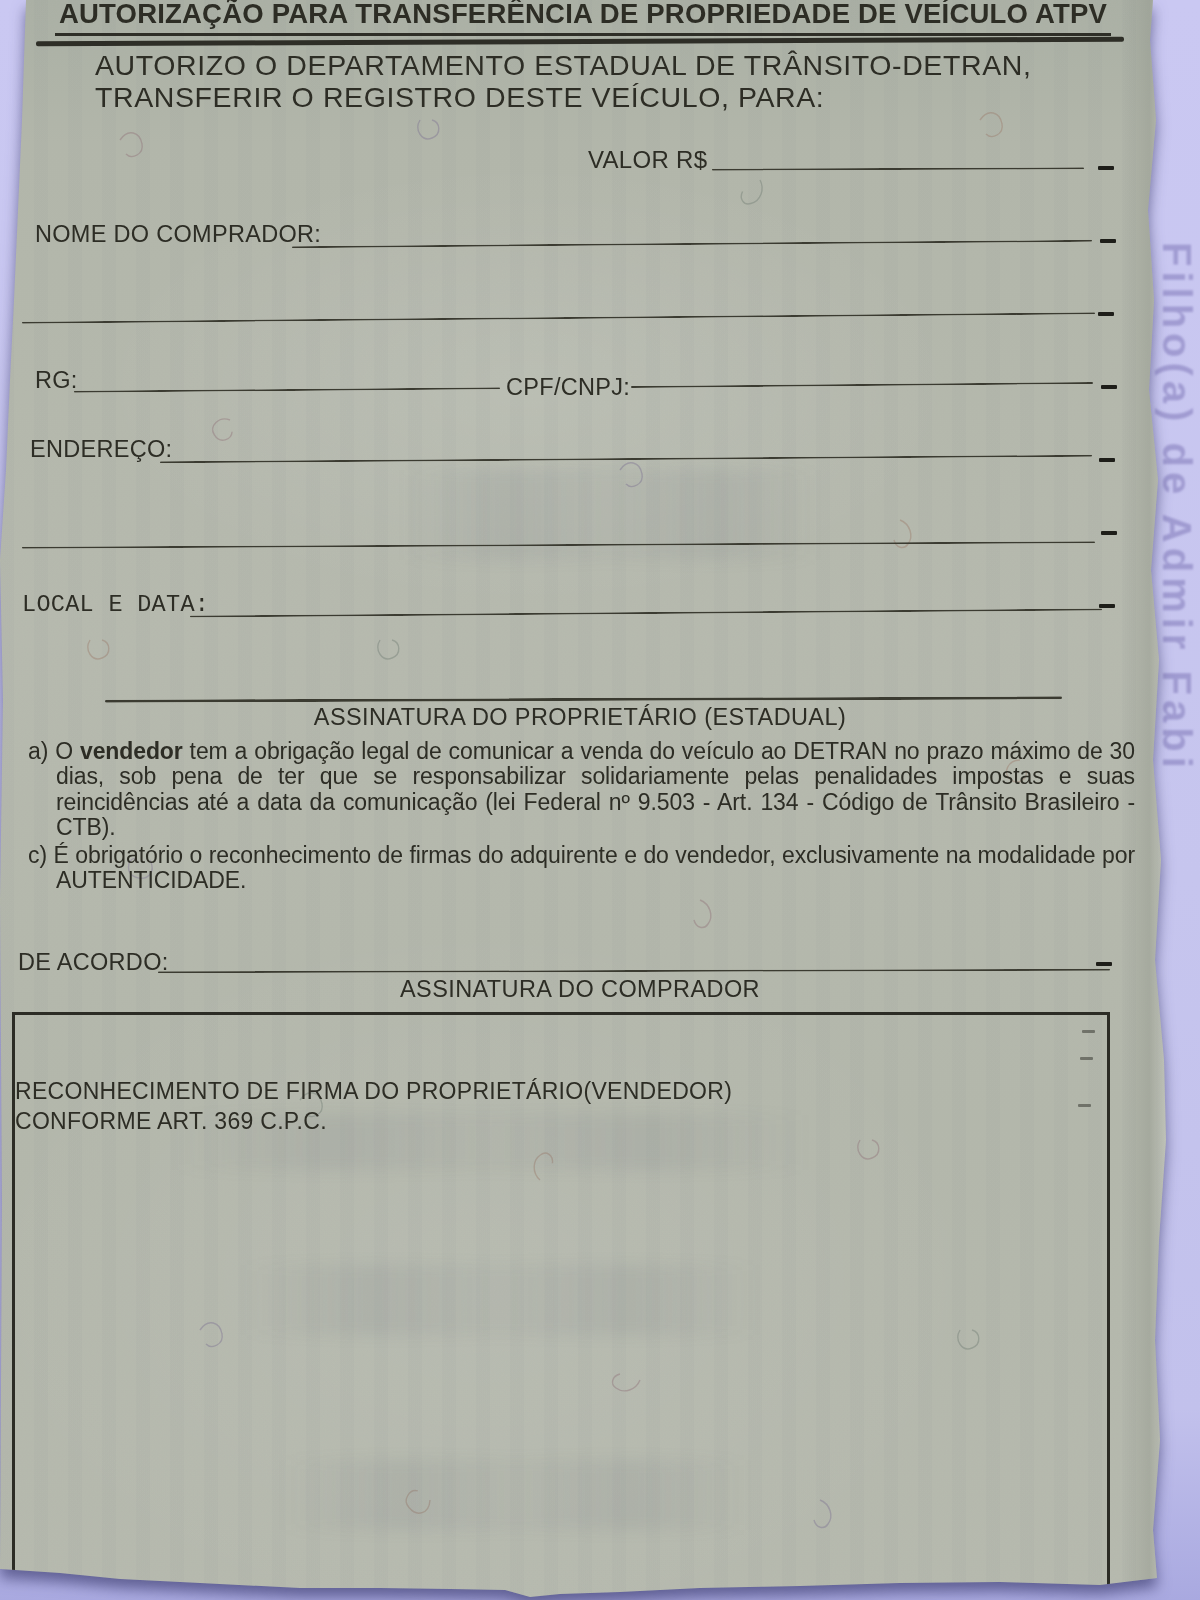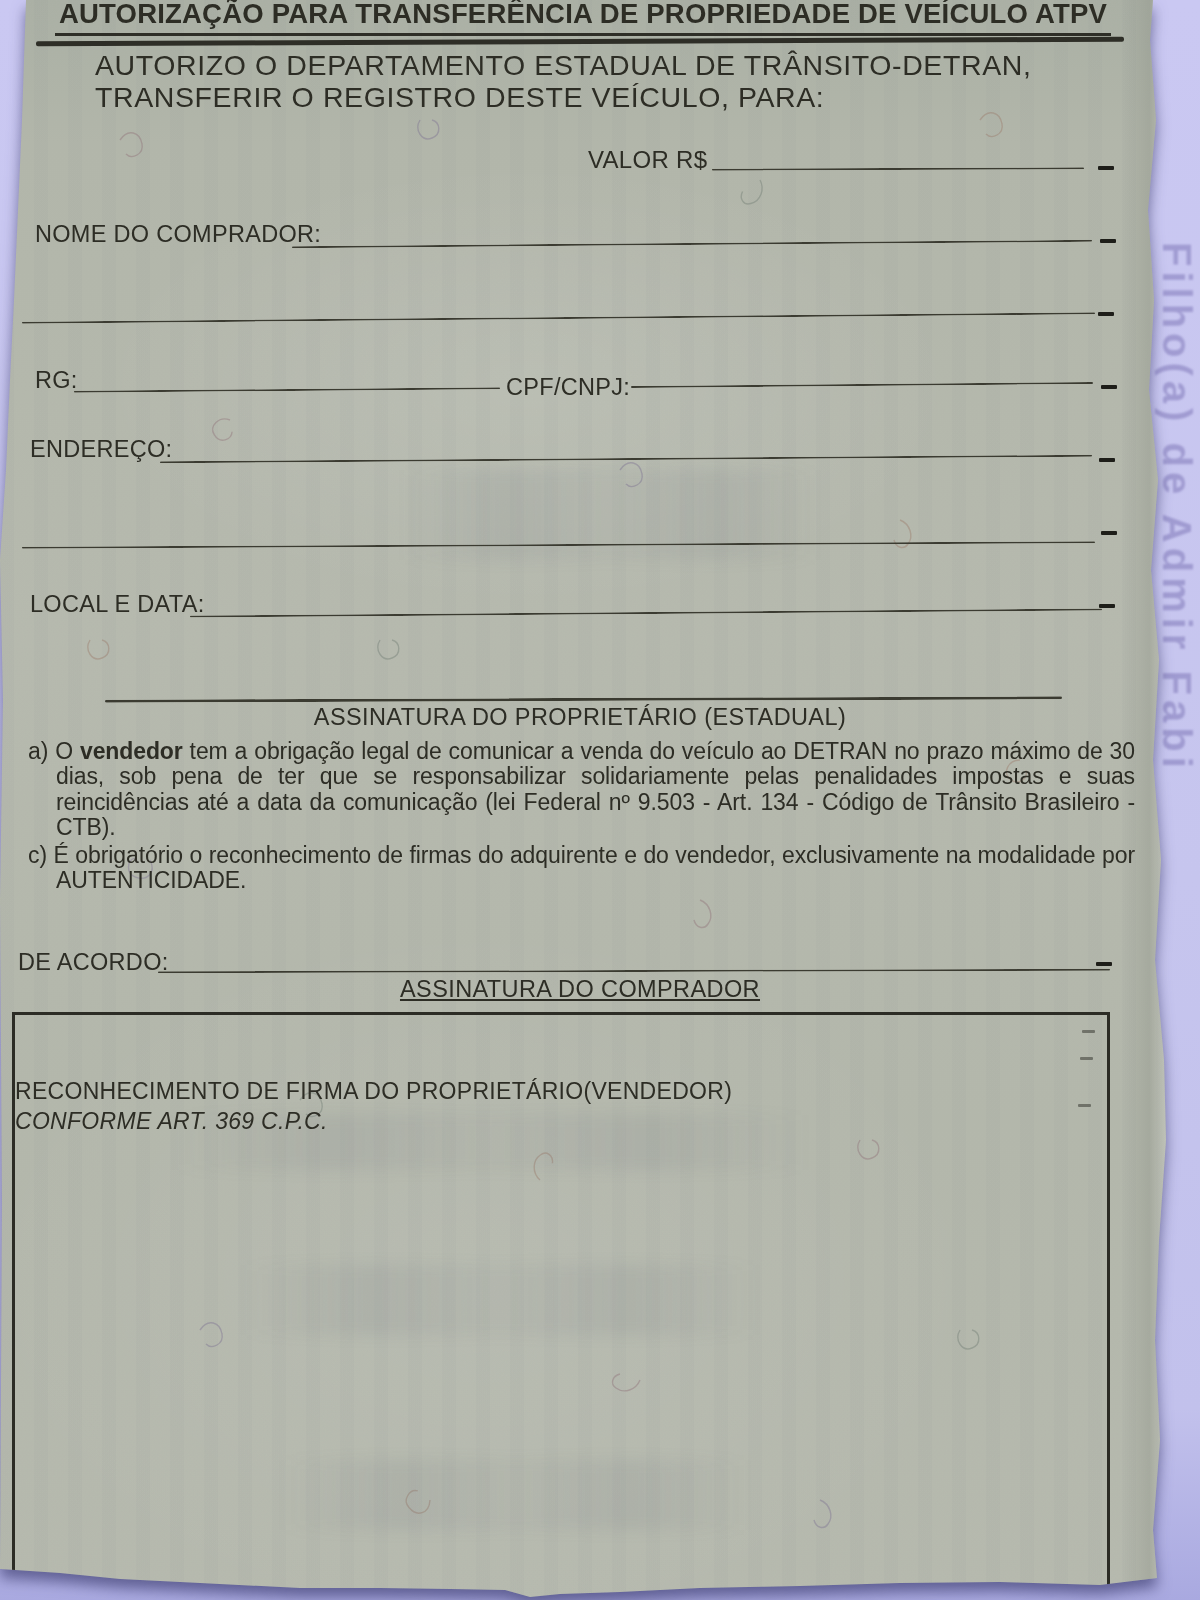--- a/index.html
+++ b/index.html
@@ -119,39 +119,39 @@
 
       <div class="abs lbl" style="left:35px;top:367px;">RG:</div>
       <div class="abs fline" style="left:74px;top:389px;width:426px;transform:rotate(-0.5deg);"></div>
       <div class="abs lbl" style="left:506px;top:362px;margin-top:12px;">CPF/CNPJ:</div>
       <div class="abs fline" style="left:631px;top:384px;width:462px;transform:rotate(-0.5deg);"></div>
 
       <div class="abs lbl" style="left:30px;top:436px;">ENDEREÇO:</div>
       <div class="abs fline" style="left:160px;top:458px;width:932px;transform:rotate(-0.4deg);"></div>
       <div class="abs fline" style="left:22px;top:544px;width:1073px;transform:rotate(-0.3deg);"></div>
 
-      <div class="abs lbl" style="left:30px;top:591px;">LOCAL E DATA:</div>
+      <div class="abs lbl" style="left:22px;top:591px;font-family:Liberation Mono, monospace;">LOCAL E DATA:</div>
       <div class="abs fline" style="left:190px;top:612px;width:912px;transform:rotate(-0.45deg);"></div>
 
       <div class="abs fline" style="left:105px;top:698px;width:957px;border-bottom-width:3px;transform:rotate(-0.2deg);"></div>
       <div class="abs caption-center" style="top:704px;">ASSINATURA DO PROPRIETÁRIO (ESTADUAL)</div>
 
       <div class="abs clauses">
         <p><span>a)</span> <span>O </span><b>vendedor</b><span> tem a obrigação legal de comunicar a venda do veículo ao DETRAN no prazo máximo de 30 dias, sob pena de ter que se responsabilizar solidariamente pelas penalidades impostas e suas reincidências até a data da comunicação (lei Federal nº 9.503 - Art. 134 - Código de Trânsito Brasileiro - CTB).</span></p>
         <p><span>c)</span> <span>É obrigatório o reconhecimento de firmas do adquirente e do vendedor, exclusivamente na modalidade por AUTENTICIDADE.</span></p>
       </div>
 
       <div class="abs lbl" style="left:18px;top:949px;">DE ACORDO:</div>
       <div class="abs fline" style="left:158px;top:970px;width:952px;transform:rotate(-0.15deg);"></div>
-      <div class="abs caption-center" style="top:976px;text-decoration:underline;">ASSINATURA DO COMPRADOR</div>
+      <div class="abs caption-center" style="top:976px;">ASSINATURA DO COMPRADOR</div>
 
       <div class="abs notary-box">
         <div class="notary-inner">
           <div>RECONHECIMENTO DE FIRMA DO PROPRIETÁRIO(VENDEDOR)</div>
-          <div style="margin-top:3px;font-style:italic;">CONFORME ART. 369 C.P.C.</div>
+          <div style="margin-top:3px;">CONFORME ART. 369 C.P.C.</div>
         </div>
       </div>
 
       <div>
         <div class="tick" style="left:1098px;top:166px;"></div>
         <div class="tick" style="left:1100px;top:239px;"></div>
         <div class="tick" style="left:1098px;top:312px;"></div>
         <div class="tick" style="left:1101px;top:385px;"></div>
         <div class="tick" style="left:1099px;top:458px;"></div>
         <div class="tick" style="left:1101px;top:531px;"></div>

